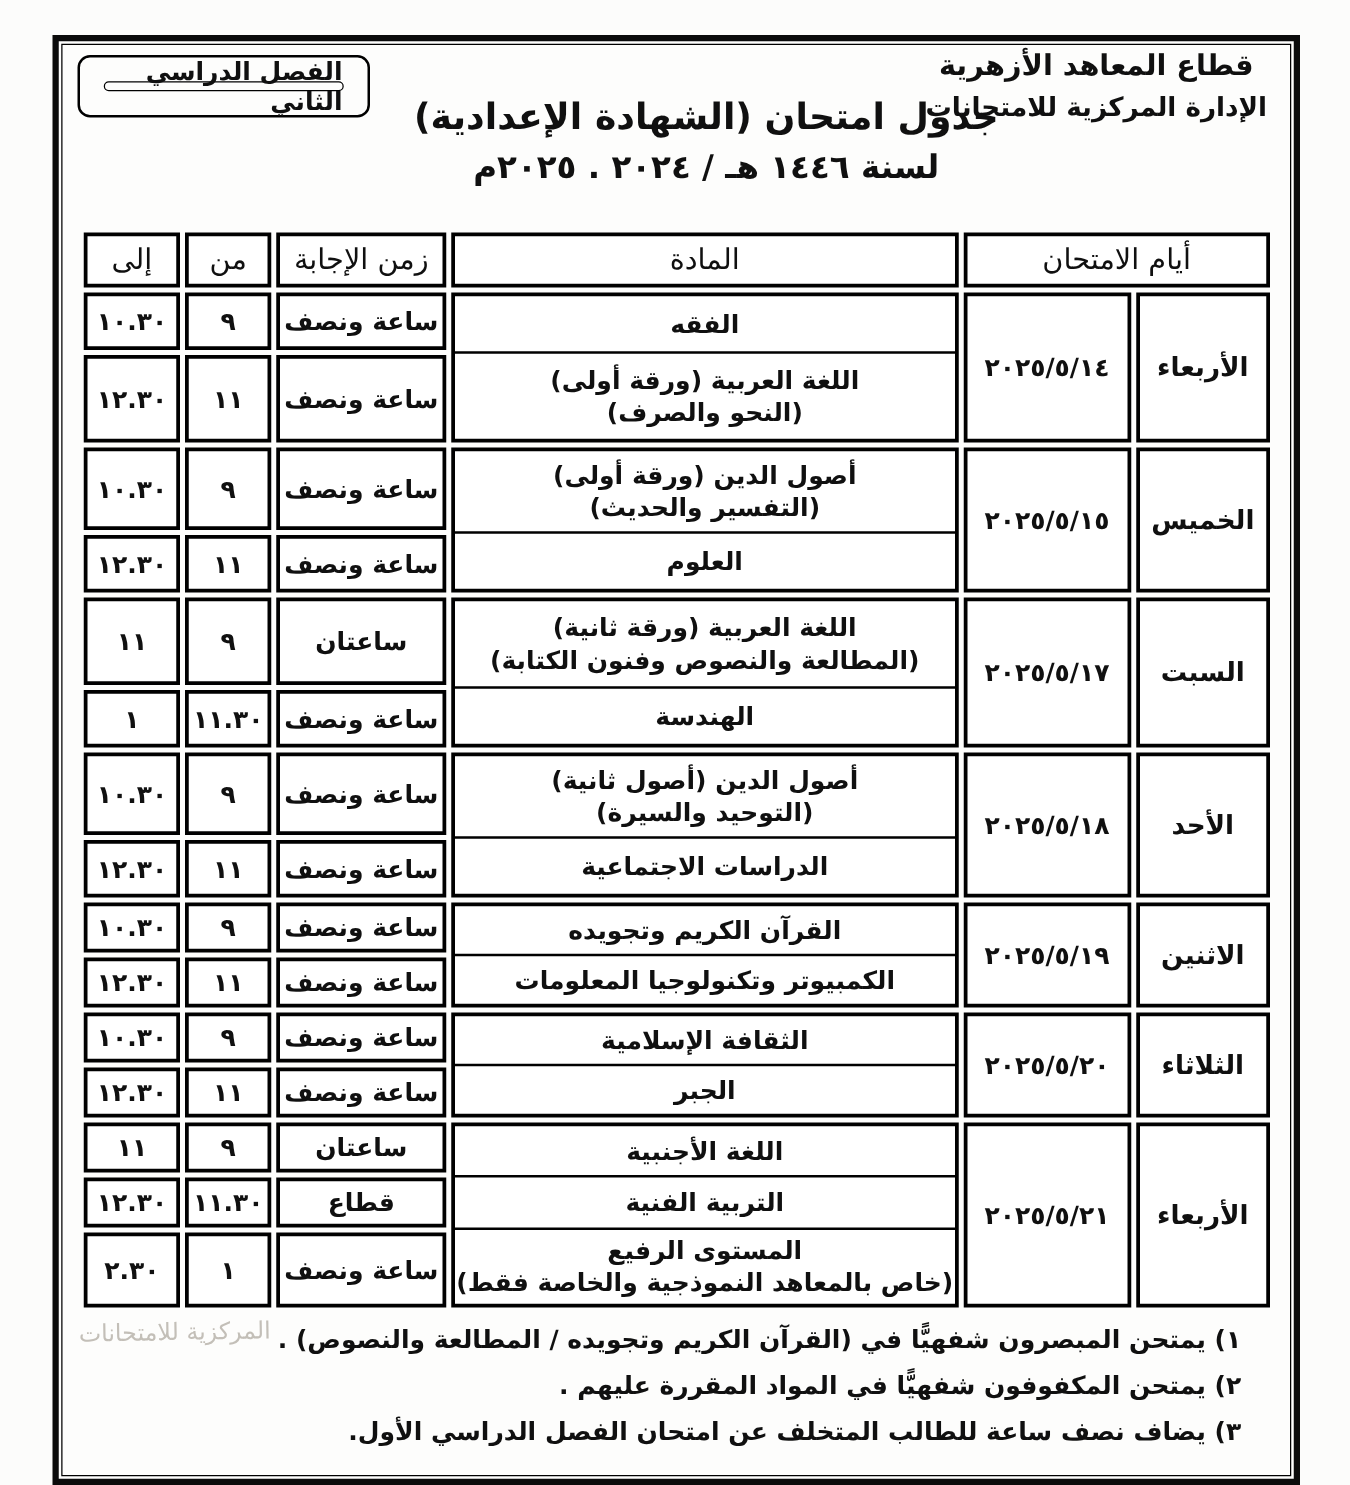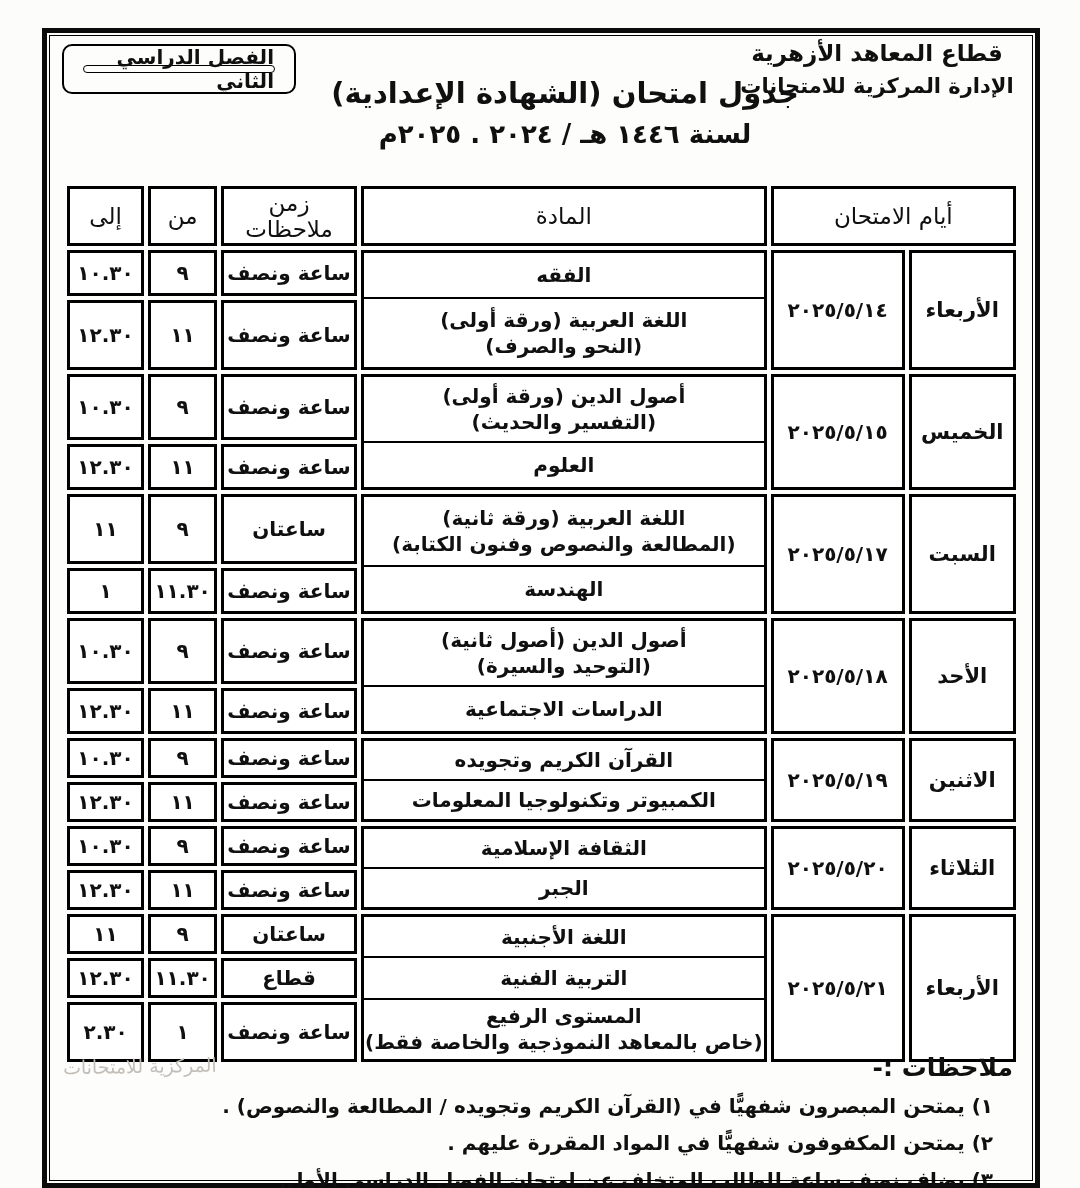--- a/index.html
+++ b/index.html
@@ -101,21 +101,21 @@
             <col style="width:132px">
             <col style="width:400px">
           <col style="width:134px">
             <col style="width:68px">
             <col style="width:76px">
         </colgroup>
         <thead>
           <tr>
             <th colspan="2">أيام الامتحان</th>
             <th>المادة</th>
-            <th>زمن ملاحظات</th>
+            <th>زمن الإجابة</th>
             <th>من</th>
             <th>إلى</th>
           </tr>
         </thead>
         <tbody>
 
           <tr>
             <td class="day-cell" rowspan="2">الأربعاء</td>
             <td class="date-cell" rowspan="2">٢٠٢٥/٥/١٤</td>
             <td class="subj-cell" rowspan="2">
@@ -292,21 +292,20 @@
             <td class="num-cell h60">١</td>
             <td class="num-cell h60">٢.٣٠</td>
           </tr>
 
         </tbody>
       </table>
     </div>
 
     <div class="notes">
       <div class="watermark">المركزية للامتحانات</div>
-      <div class="notes-heading">ملاحظات :-</div>
       <div class="notes-items">
         <div class="note-item">١)  يمتحن المبصرون شفهيًّا في (القرآن الكريم وتجويده / المطالعة والنصوص) .</div>
         <div class="note-item">٢)  يمتحن المكفوفون شفهيًّا في المواد المقررة عليهم .</div>
         <div class="note-item">٣)  يضاف نصف ساعة للطالب المتخلف عن امتحان الفصل الدراسي الأول.</div>
       </div>
     </div>
 
   </div>
 </div>
 

